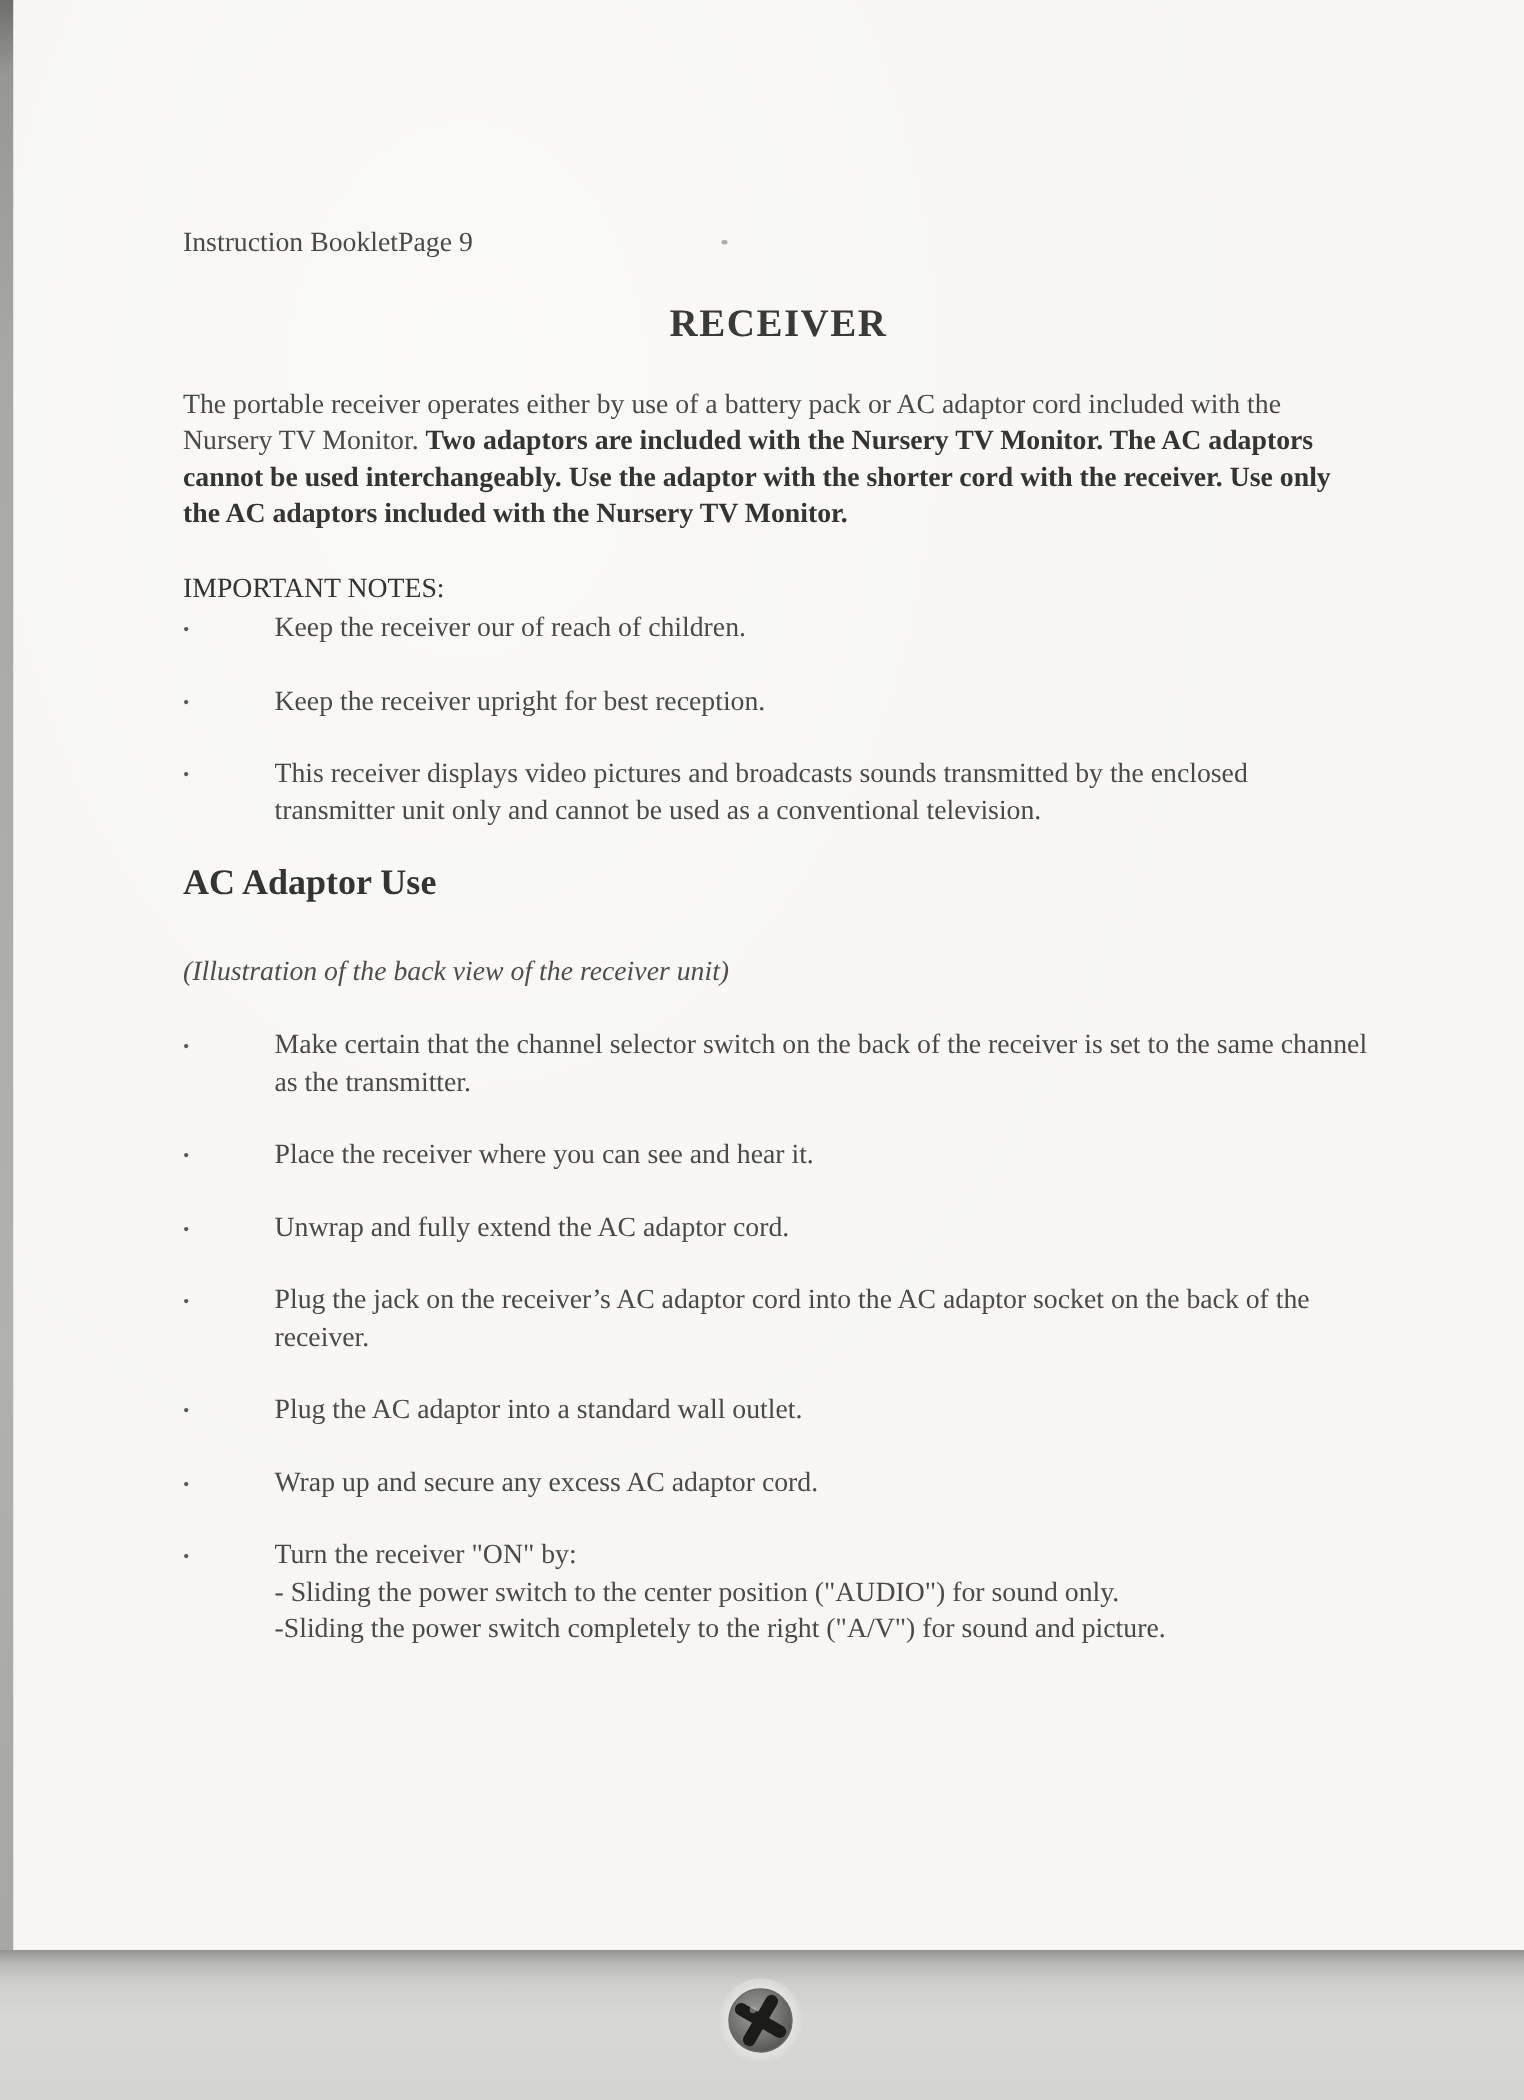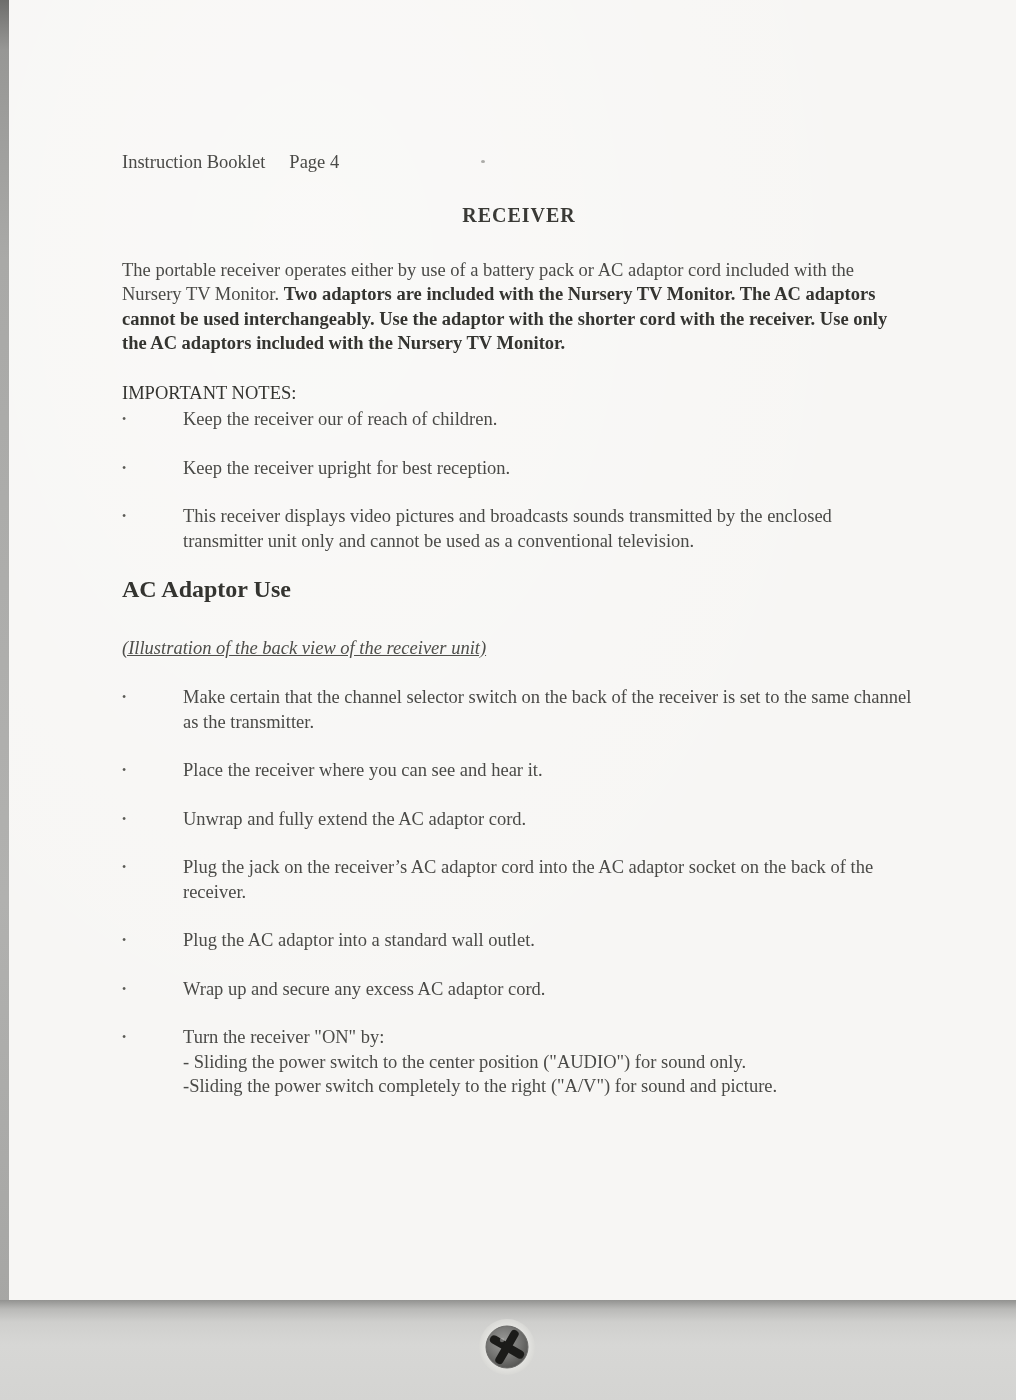--- a/index.html
+++ b/index.html
@@ -31,25 +31,25 @@
     line-height: 24.5px;
   }
   .speck {
     position: absolute;
     left: 472px; top: 160px;
     width: 4px; height: 3px;
     border-radius: 50%;
     background: #8a8a86;
     opacity: 0.7;
   }
-  .header-row { display: flex; gap: 24px; }
+  .header-row { display: flex; }
   .page-title {
     margin: 28px 0 0 0;
     text-align: center;
-    font-size: 20px;
+    font-size: 26px;
     font-weight: bold;
     letter-spacing: 1px;
     color: #3a3a36;
     line-height: 25px;
   }
   .intro { margin: 30px 0 0 0; }
   .intro strong, .notes-heading, .section-heading { color: #343430; }
   .notes-heading {
     margin: 25px 0 2px 0;
     font-size: 18.5px;
@@ -69,21 +69,20 @@
   .section-heading {
     margin: 19px 0 0 0;
     font-size: 24px;
     font-weight: bold;
     line-height: 24.5px;
   }
   .illustration-note {
     margin: 34px 0 0 0;
     font-style: italic;
     color: #4e4e4a;
-    text-decoration: underline;
   }
   .illustration-note.front { margin-top: 23px; }
   ul.steps { margin-top: 25px; }
   ul.turn-on { margin-top: 23px; }
   .desk {
     position: absolute;
     left: 0; top: 1300px;
     width: 1016px; height: 100px;
     background: linear-gradient(180deg, #929290 0px, #b9b9b7 9px, #cfcfcd 22px, #d7d7d5 45px, #d4d4d2 100%);
   }
@@ -98,21 +97,21 @@
 
 <div class="canvas">
 
   <div class="side-strip"></div>
 
   <div class="paper">
     <div class="speck"></div>
 
     <div class="header-row">
       <span>Instruction Booklet</span>
-      <span>Page 4</span>
+      <span>Page 9</span>
     </div>
 
     <h1 class="page-title">RECEIVER</h1>
 
     <p class="intro">
       <span>The portable receiver operates either by use of a battery pack or AC adaptor cord included with the Nursery TV Monitor.</span>
       <strong>Two adaptors are included with the Nursery TV Monitor.  The AC adaptors cannot be used interchangeably.  Use the adaptor with the shorter cord with the receiver.  Use only the AC adaptors included with the Nursery TV Monitor.</strong>
     </p>
 
     <h2 class="notes-heading">IMPORTANT NOTES:</h2>

